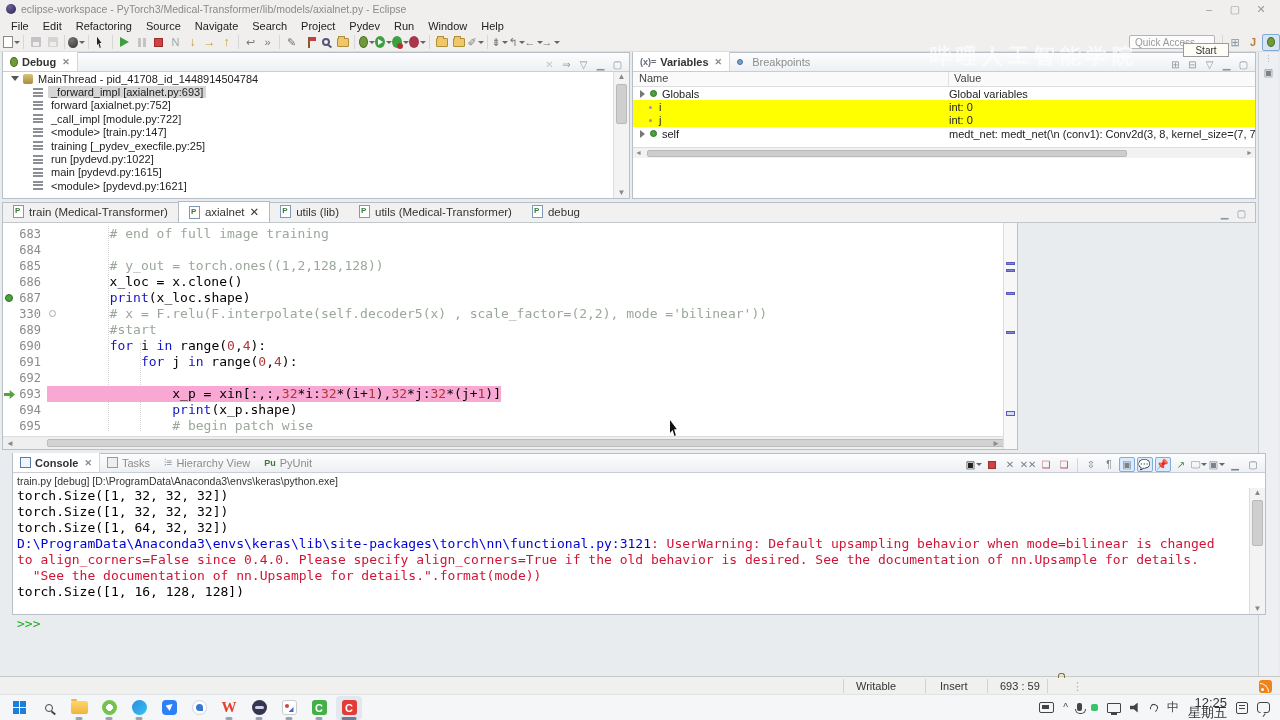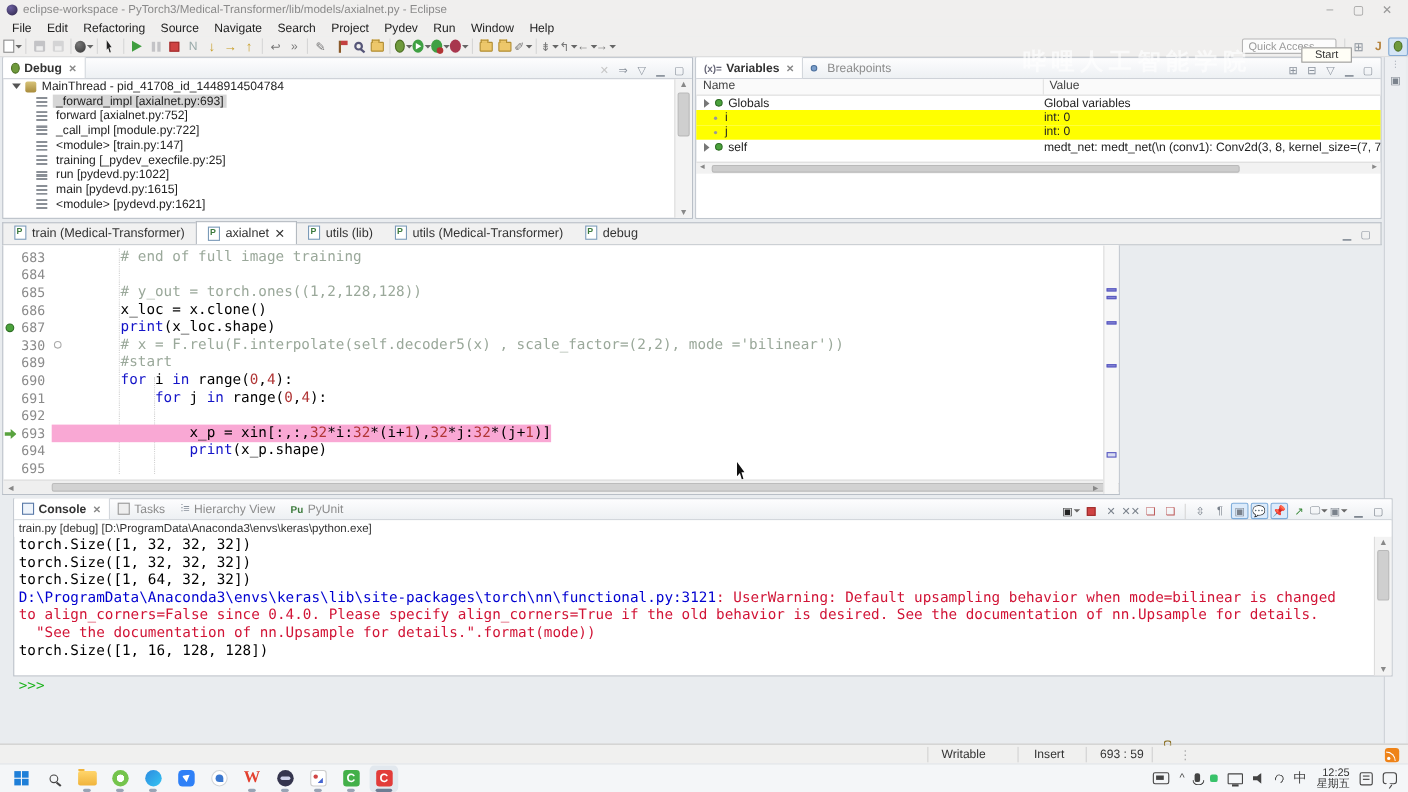--- a/index.html
+++ b/index.html
@@ -148,21 +148,21 @@
 #tray{margin-left:auto;display:flex;align-items:center;gap:9px;padding-right:10px;font-size:11px;color:#444}
 .tkb{width:15px;height:11px;border:1.2px solid #444;border-radius:2px;position:relative}
 .tkb:after{content:"";position:absolute;left:2px;top:2px;width:7px;height:4px;background:#444}
 .micic{width:5px;height:8px;background:#444;border-radius:2px;position:relative;margin-bottom:2px}
 .micic:after{content:"";position:absolute;left:-2px;bottom:-3px;width:9px;height:4px;border:1.2px solid #444;border-top:none;border-radius:0 0 5px 5px}
 .gdot2{width:7px;height:7px;border-radius:2px;background:#38c26a}
 .castic{width:14px;height:10px;border:1.2px solid #444;border-radius:1px;position:relative}
 .castic:after{content:"";position:absolute;left:3px;bottom:-3px;width:6px;height:1.5px;background:#444}
 .spk{width:11px;height:10px;background:#444;clip-path:polygon(0 32%,35% 32%,70% 0,70% 100%,35% 68%,0 68%)}
 .hook{width:8px;height:8px;border:1.5px solid #444;border-radius:50%;border-bottom-color:transparent;transform:rotate(25deg)}
-#clockblk{text-align:right;font-size:10px;line-height:10px;color:#333}
+#clockblk{text-align:right;font-size:13px;line-height:10px;color:#333}
 .notesic{width:12px;height:12px;border:1.2px solid #444;border-radius:2px;position:relative}
 .notesic:after{content:"";position:absolute;left:2px;top:2px;width:6px;height:1.2px;background:#444;box-shadow:0 3px 0 #444}
 .chatic{width:13px;height:11px;border:1.2px solid #444;border-radius:3px;position:relative}
 .chatic:after{content:"";position:absolute;left:2px;bottom:-4px;width:4px;height:4px;background:#f4f6f8;border-right:1.2px solid #444;transform:rotate(35deg);border-bottom:none}
 
 #mouse{position:absolute;left:670px;top:420px;width:11px;height:16px;background:#111;clip-path:polygon(0 0,0 81%,24% 63%,40% 100%,53% 95%,37% 58%,62% 58%);z-index:60}
 </style>
 </head>
 <body>
 
@@ -528,20 +528,21 @@
       <div class="cl">
         <span class="mk"></span>
         <span class="ln">694</span>
         <span class="fold"></span>
         <span class="code"><span class="tk-pl">                </span><span class="tk-kw">print</span><span class="tk-pl">(x_p.shape)</span></span>
       </div>
       <div class="cl">
         <span class="mk"></span>
         <span class="ln">695</span>
         <span class="fold"></span>
+        <span class="code"><span class="tk-com">                # begin patch wise</span></span>
       </div>
     </div>
   <div id="ed-hsb">
     <span style="position:absolute;left:3px;top:2px">◄</span>
     <div class="thumb"></div>
     <span style="position:absolute;right:3px;top:2px">►</span>
   </div>
   <div id="overview">
     <div class="ovm" style="top:39px"></div>
     <div class="ovm" style="top:46px"></div>

